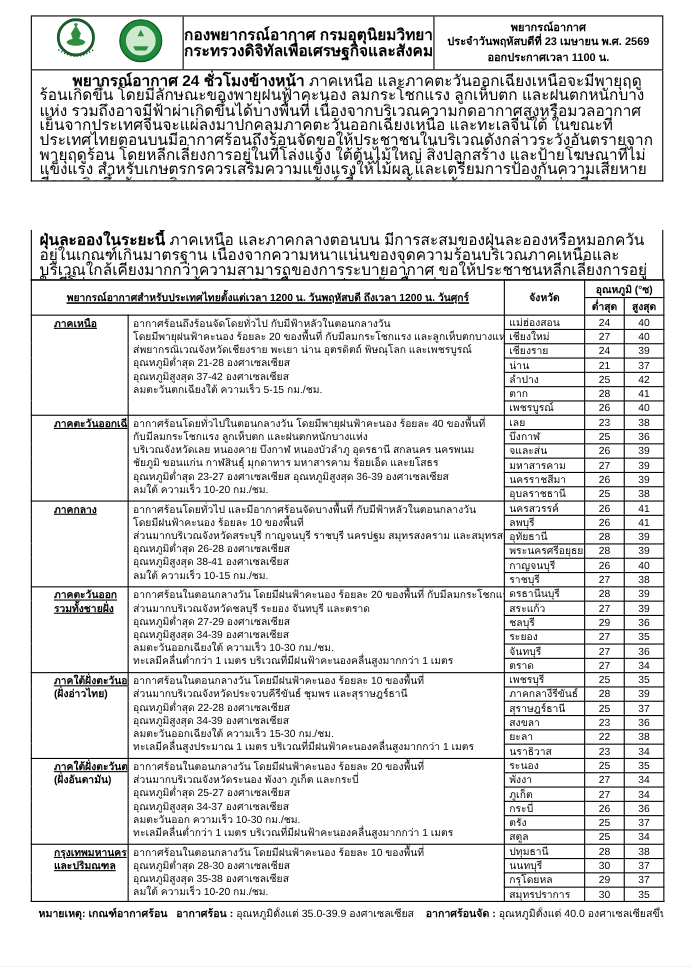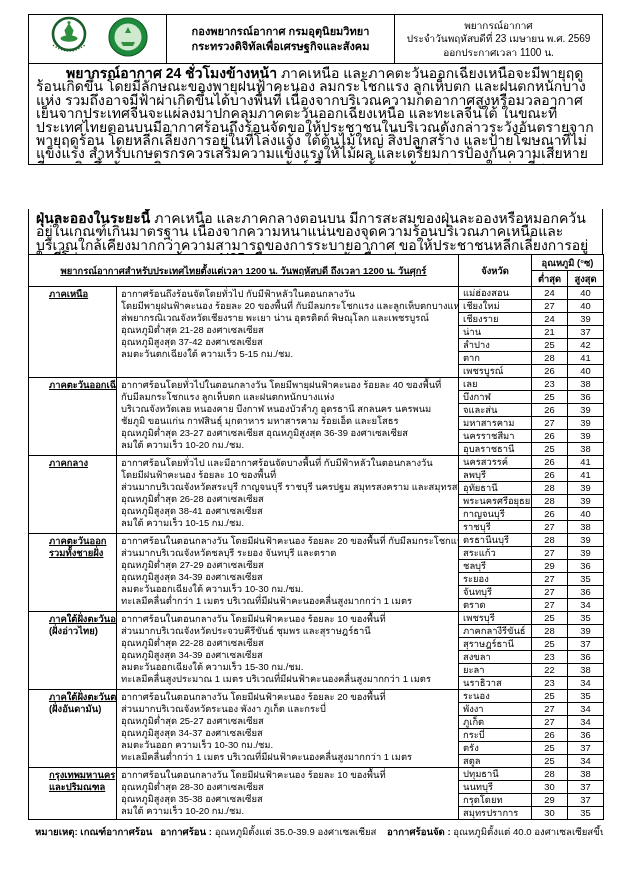--- a/index.html
+++ b/index.html
@@ -7,22 +7,22 @@
   .page {
     position:relative; width:630px; height:879px; background:#ffffff;
     font-family:"Liberation Sans","DejaVu Sans",sans-serif; color:#000;
     margin:0 auto; overflow:hidden;
   }
   .doc { position:absolute; left:28px; top:14px; width:575px; }
 
   
   .head-box { display:flex; border:1.5px solid #000; height:50px; }
   .head-logos { width:138px; border-right:1px solid #000; display:flex; align-items:center; justify-content:center; gap:16px; }
-  .head-org  { width:228px; border-right:1px solid #000; display:flex; flex-direction:column; justify-content:center; text-align:center; font-weight:bold; font-size:11px; line-height:15px; }
-  .head-issue{ flex:1; display:flex; flex-direction:column; justify-content:center; text-align:center; font-weight:normal; font-size:10px; line-height:13.5px; }
+  .head-org  { width:228px; border-right:1px solid #000; display:flex; flex-direction:column; justify-content:center; text-align:center; font-weight:bold; font-size:14px; line-height:15px; }
+  .head-issue{ flex:1; display:flex; flex-direction:column; justify-content:center; text-align:center; font-weight:bold; font-size:10px; line-height:13.5px; }
 
   
   .syn-box  { border:1.5px solid #000; border-top:none; padding:3px 7px 0 7px; height:101px; overflow:hidden; }
   .dust-box { border:1.5px solid #000; border-top:none; padding:3px 7px 0 7px; height:46px; overflow:hidden;margin-top:44px; }
   .para { font-size:14px; line-height:13.4px; text-align:left; }
   .para.indent { text-indent:30px; }
   .b { font-weight:bold; }
 
   
   table.ftable { width:575px; border-collapse:collapse; table-layout:fixed; margin-top:-1.5px; }
@@ -385,21 +385,21 @@
             <td class="cell-prov" data-name="province-name">ปทุมธานี</td>
             <td class="cell-t" data-name="min-temperature">28</td>
             <td class="cell-t" data-name="max-temperature">38</td>
           </tr>
           <tr data-name="forecast-row">
             <td class="cell-prov" data-name="province-name">นนทบุรี</td>
             <td class="cell-t" data-name="min-temperature">30</td>
             <td class="cell-t" data-name="max-temperature">37</td>
           </tr>
           <tr data-name="forecast-row">
-            <td class="cell-prov" data-name="province-name">กรุดโดยท</td>
+            <td class="cell-prov" data-name="province-name">กรุโดยหล</td>
             <td class="cell-t" data-name="min-temperature">29</td>
             <td class="cell-t" data-name="max-temperature">37</td>
           </tr>
           <tr data-name="forecast-row">
             <td class="cell-prov" data-name="province-name">สมุทรปราการ</td>
             <td class="cell-t" data-name="min-temperature">30</td>
             <td class="cell-t" data-name="max-temperature">35</td>
           </tr>
         </tbody>
     </table>

